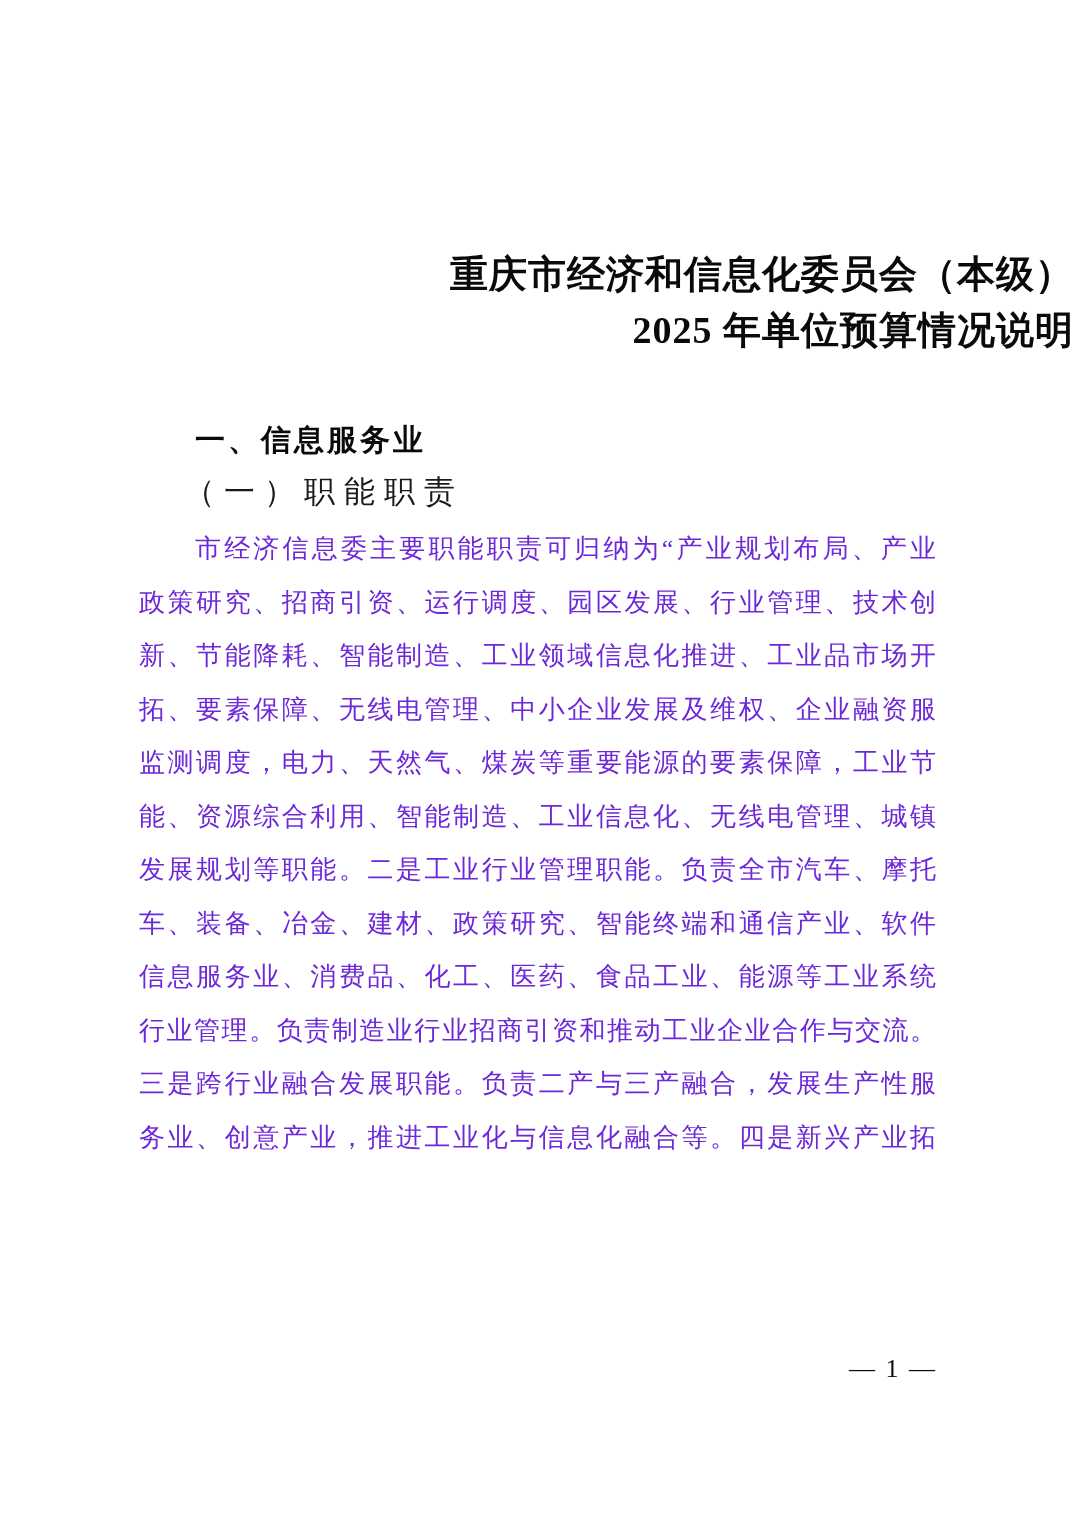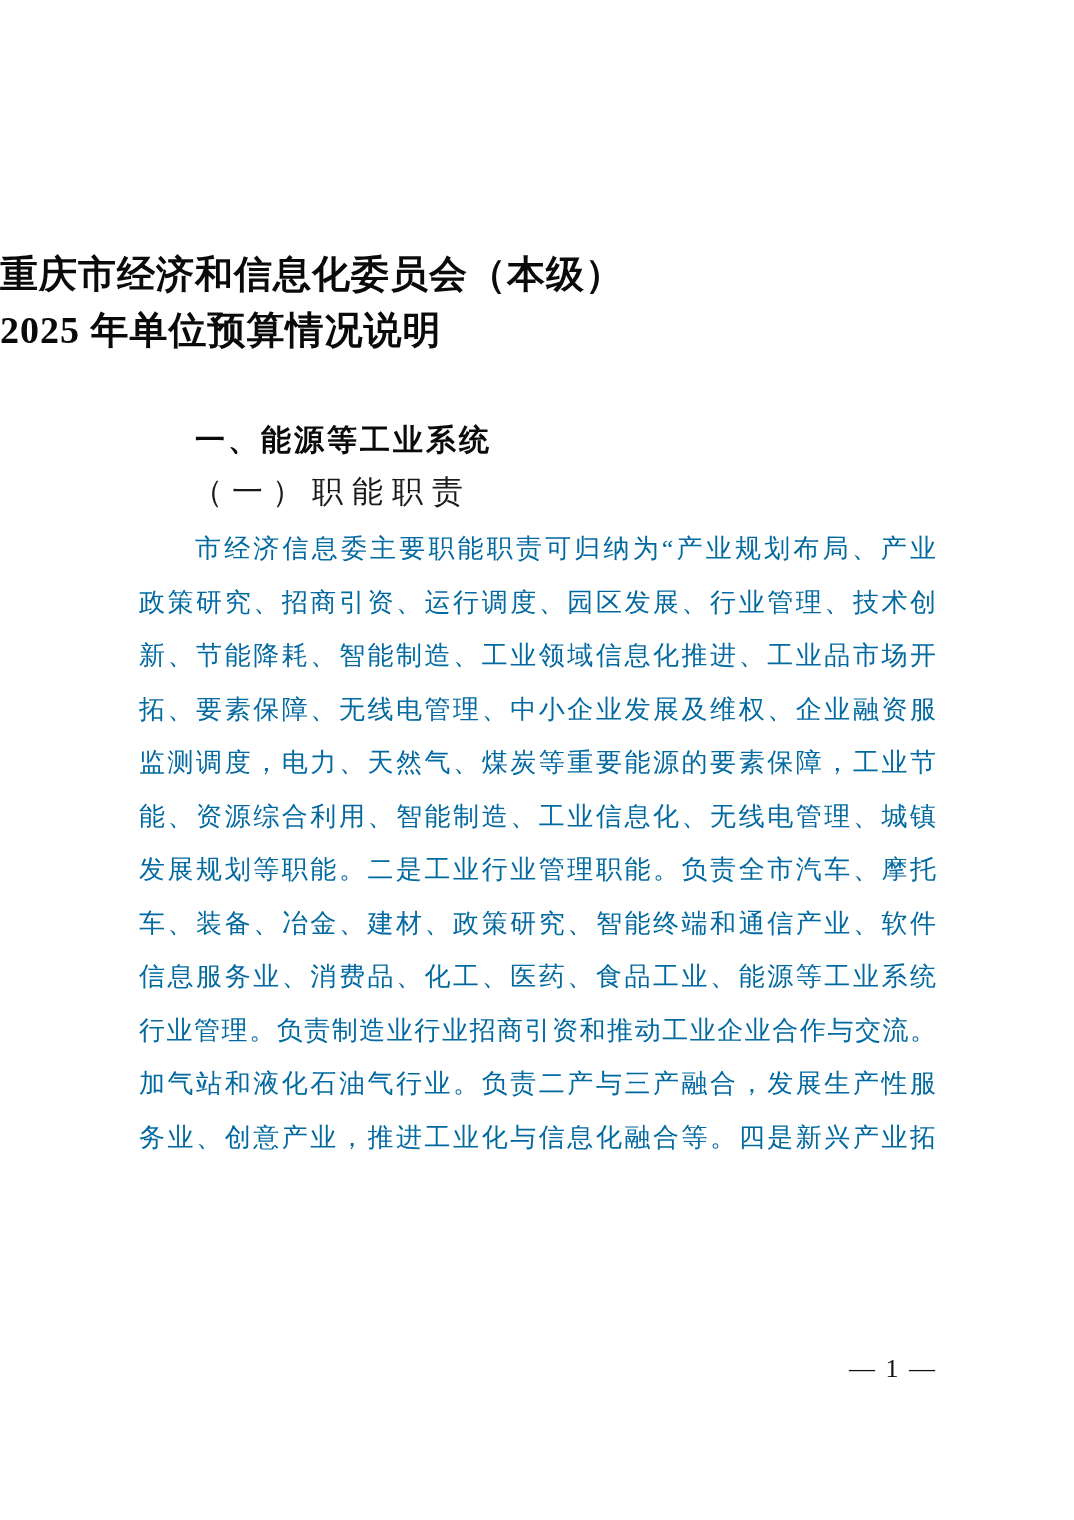--- a/index.html
+++ b/index.html
@@ -14,21 +14,21 @@
     background: #ffffff;
     overflow: hidden;
     color: #121212;
     font-family: "Liberation Serif", "DejaVu Serif", serif;
   }
   .title-block {
     position: absolute;
     top: 246px;
     left: 0;
     width: 1074px;
-    text-align: left;
+    text-align: right;
     font-family: "Liberation Serif", "DejaVu Serif", serif;
     font-weight: bold;
     font-size: 38px;
     line-height: 56px;
     color: #0a0a0a;
     letter-spacing: 1px;
   }
   .section-heading {
     position: absolute;
     top: 422px;
@@ -39,40 +39,40 @@
     font-family: "Liberation Sans", "DejaVu Sans", sans-serif;
     font-weight: bold;
     font-size: 30px;
     line-height: 36px;
     color: #0a0a0a;
     letter-spacing: 3px;
   }
   .subsection-heading {
     position: absolute;
     top: 473px;
-    left: 140px;
+    left: 132px;
     width: 800px;
     padding-left: 52px;
     box-sizing: border-box;
     font-family: "Liberation Serif", "DejaVu Serif", serif;
     font-weight: 400;
     font-size: 31px;
     line-height: 38px;
     color: #1a1a1a;
     letter-spacing: 9px;
   }
   .body-text {
     position: absolute;
     top: 522px;
     left: 139px;
     width: 797px;
     font-family: "Liberation Serif", "DejaVu Serif", serif;
     font-size: 26px;
     line-height: 53.5px;
-    color: #0369a1;
+    color: #6d28d9;
     font-weight: 400;
   }
   .body-line {
     text-align: justify;
     text-align-last: justify;
     white-space: nowrap;
     height: 53.5px;
   }
   .body-line.first-indent {
     padding-left: 56px;
@@ -93,34 +93,34 @@
 </head>
 <body>
 
 <div class="page">
 
   <div class="title-block">
     <div>重庆市经济和信息化委员会（本级）</div>
     <div>2025 年单位预算情况说明</div>
   </div>
 
-  <div class="section-heading">一、能源等工业系统</div>
+  <div class="section-heading">一、信息服务业</div>
 
   <div class="subsection-heading">（一）职能职责</div>
 
   <div class="body-text">
     <div class="body-line first-indent">市经济信息委主要职能职责可归纳为“产业规划布局、产业</div>
     <div class="body-line">政策研究、招商引资、运行调度、园区发展、行业管理、技术创</div>
     <div class="body-line">新、节能降耗、智能制造、工业领域信息化推进、工业品市场开</div>
     <div class="body-line">拓、要素保障、无线电管理、中小企业发展及维权、企业融资服</div>
     <div class="body-line">监测调度，电力、天然气、煤炭等重要能源的要素保障，工业节</div>
     <div class="body-line">能、资源综合利用、智能制造、工业信息化、无线电管理、城镇</div>
     <div class="body-line">发展规划等职能。二是工业行业管理职能。负责全市汽车、摩托</div>
     <div class="body-line">车、装备、冶金、建材、政策研究、智能终端和通信产业、软件</div>
     <div class="body-line">信息服务业、消费品、化工、医药、食品工业、能源等工业系统</div>
     <div class="body-line">行业管理。负责制造业行业招商引资和推动工业企业合作与交流。</div>
-    <div class="body-line">加气站和液化石油气行业。负责二产与三产融合，发展生产性服</div>
+    <div class="body-line">三是跨行业融合发展职能。负责二产与三产融合，发展生产性服</div>
     <div class="body-line">务业、创意产业，推进工业化与信息化融合等。四是新兴产业拓</div>
   </div>
 
   <div class="page-footer">— 1 —</div>
 
 </div>
 
 </body></html>

